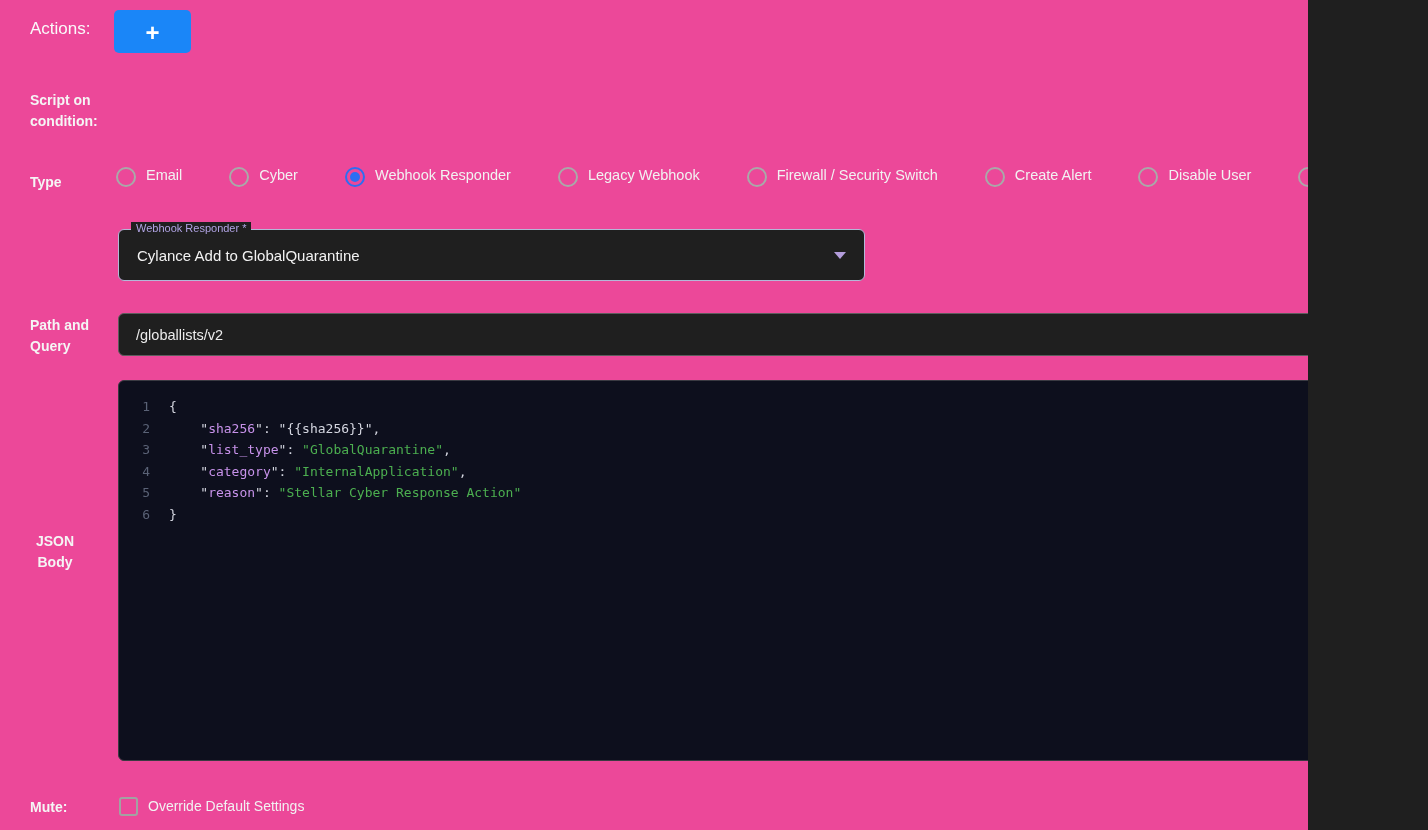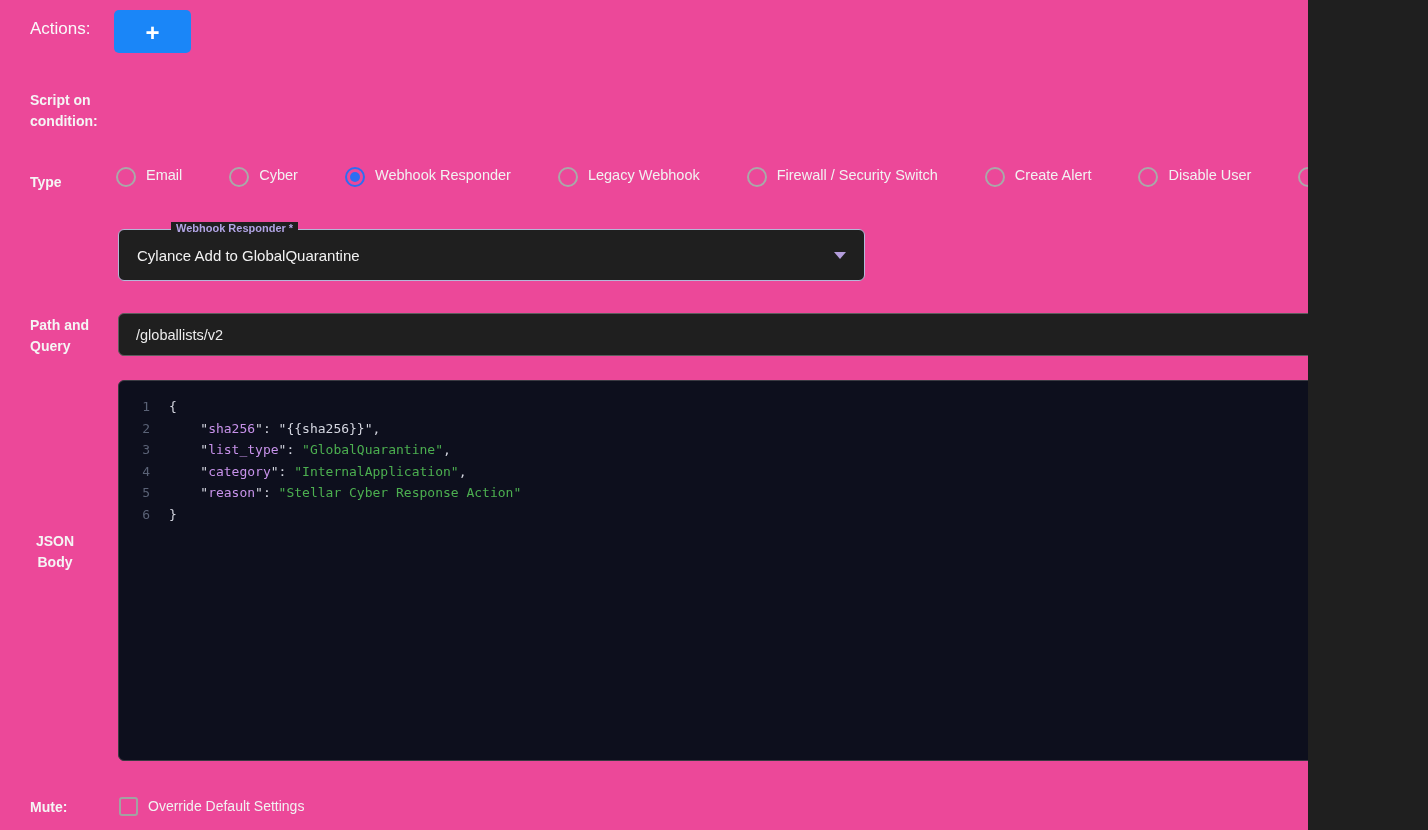--- a/index.html
+++ b/index.html
@@ -28,21 +28,21 @@
   .radio-circle { width:20px; height:20px; border:2px solid #a9a9a9; border-radius:50%; position:relative; flex:0 0 auto; }
   .radio-item.selected .radio-circle { border-color:#2c6ef2; }
   .radio-item.selected .radio-circle::after { content:""; position:absolute; left:3px; top:3px; width:10px; height:10px;
            border-radius:50%; background:#2c6ef2; }
 
   
   .wr-field { position:absolute; left:118px; top:229px; width:747px; height:52px;
               border:1px solid #b4b8d8; border-radius:6px; background:#1f1f1f;
               display:flex; align-items:center; padding:0 18px; font-size:15px; color:#f2f2f2; cursor:pointer; }
   .wr-label { position:absolute; left:12px; top:-8px; background:#1f1f1f; padding:0 5px;
-              font-size:11px; color:#b1a4e4; font-weight:bold;margin-left:40px; }
+              font-size:11px; color:#b1a4e4; font-weight:normal; }
   .wr-field .caret { border-top-color:#b39ddb; }
 
   
   .path-input { position:absolute; left:118px; top:313px; width:1262px; height:43px;
                 border:1px solid #5d5d5d; border-radius:6px; background:#1f1f1f;
                 color:#ececec; font-size:14.5px; padding:0 17px; outline:none; font-family:"Liberation Sans",sans-serif; }
 
   
   .editor { position:absolute; left:118px; top:380px; width:1245px; height:381px;
             background:#0d0f1d; border:1px solid #3a3a42; border-radius:6px;

